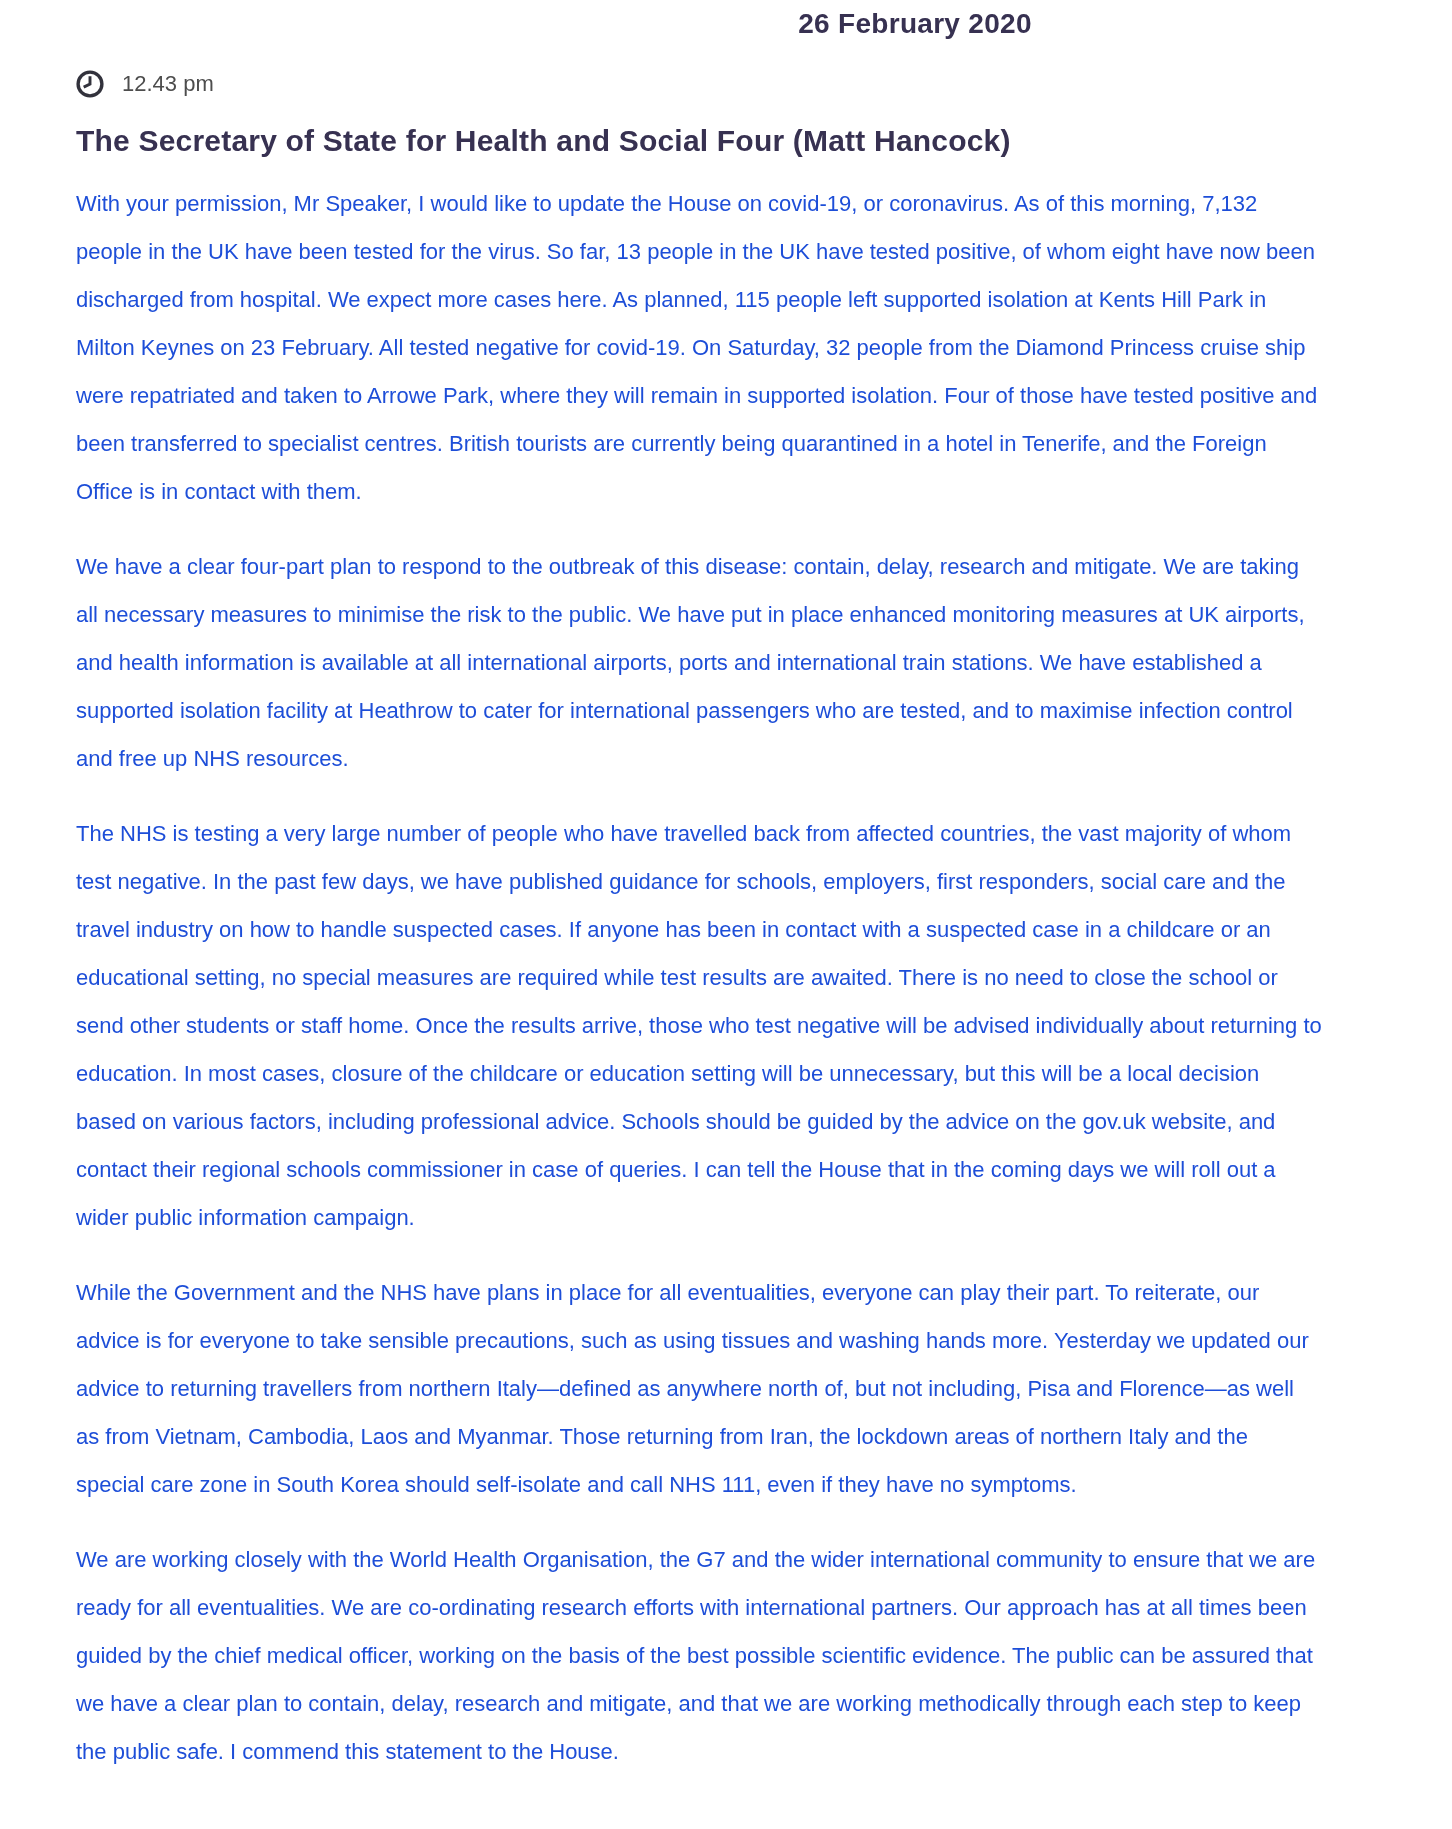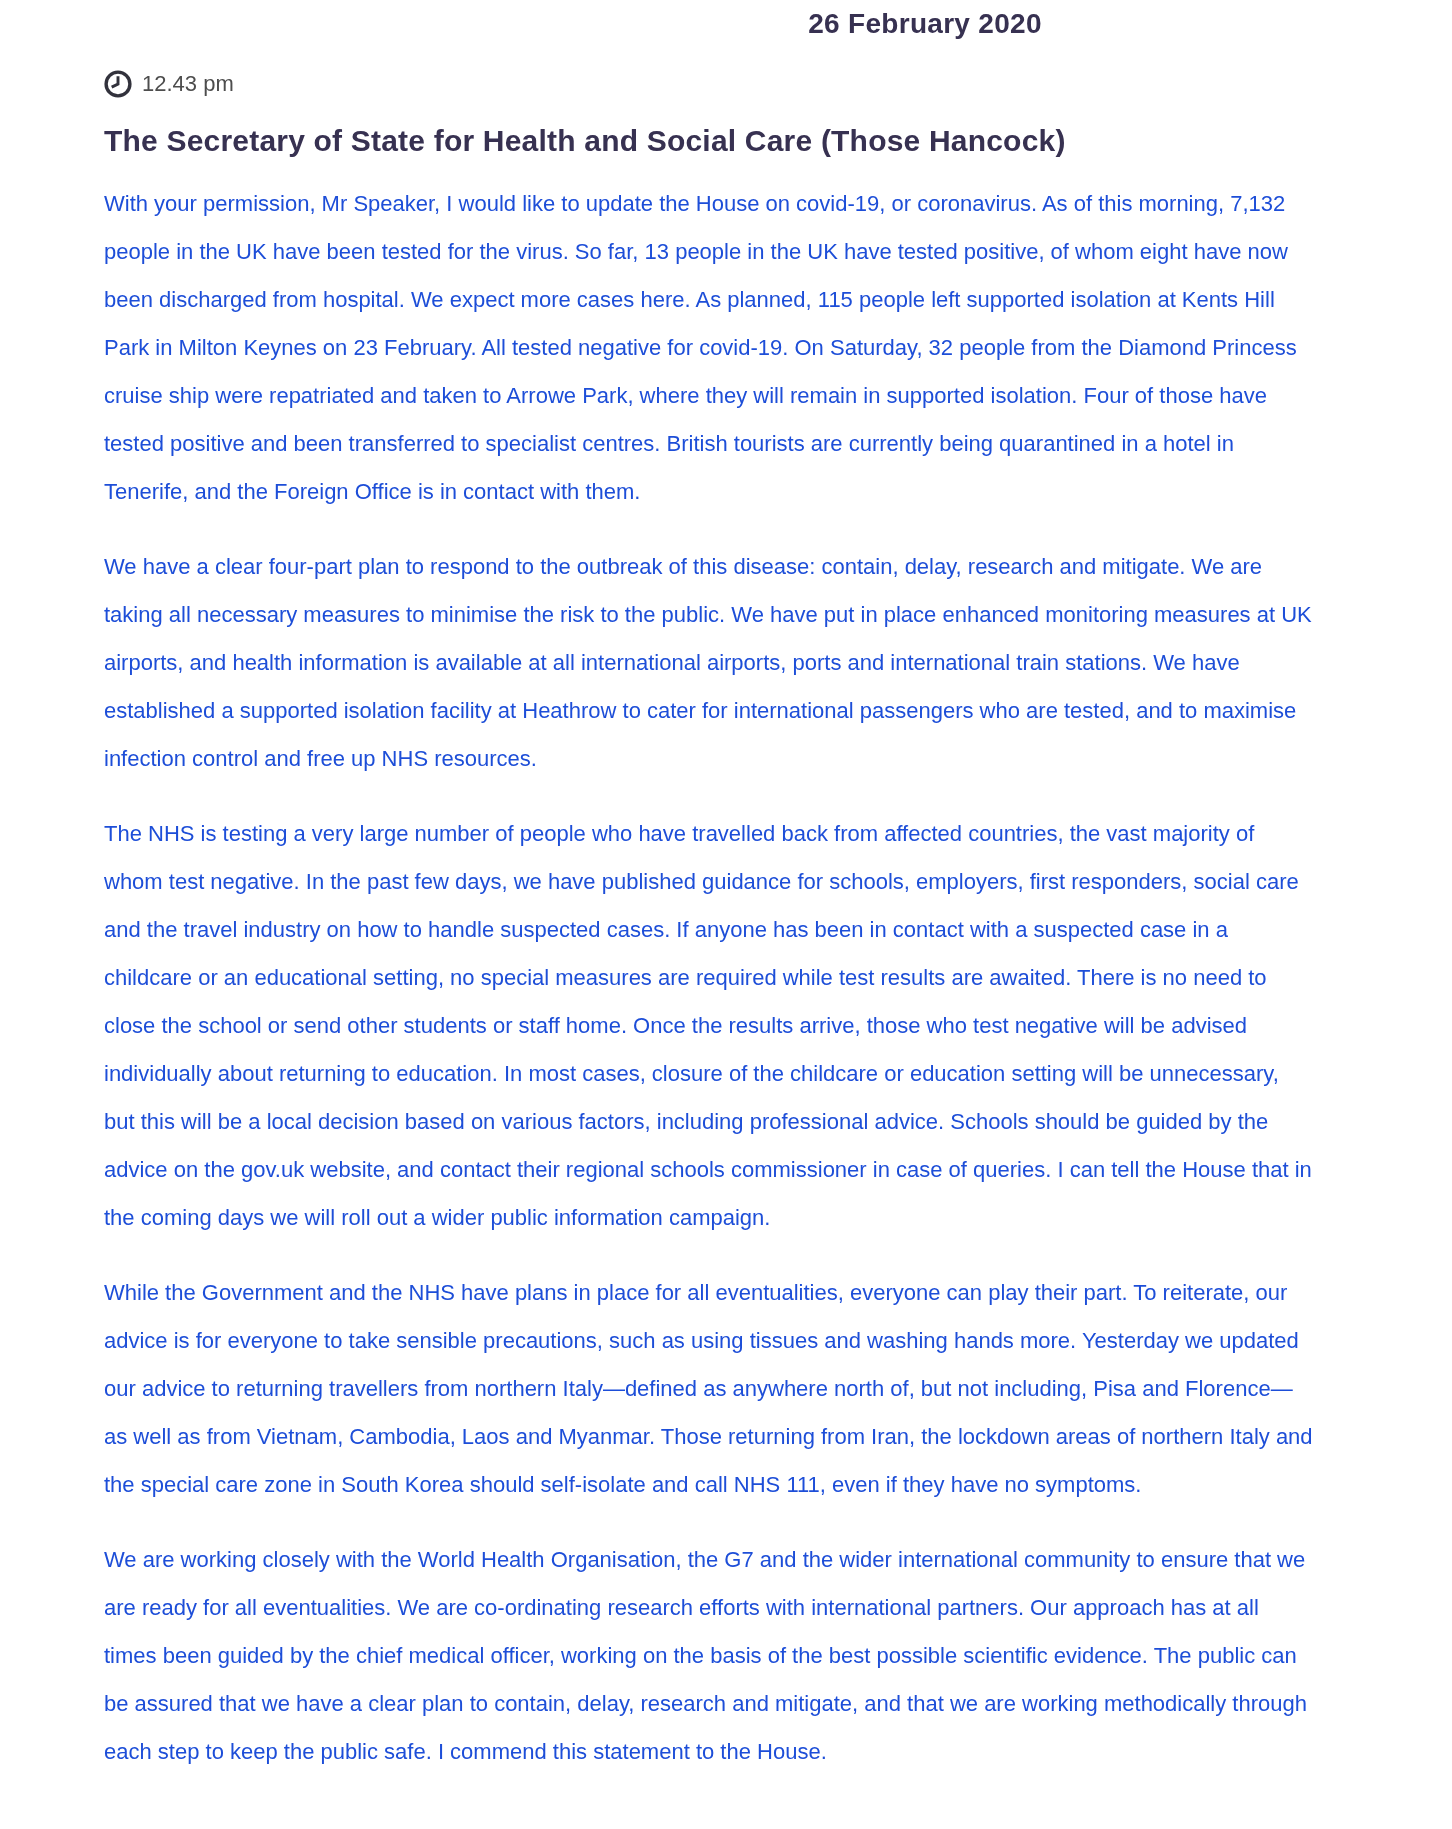--- a/index.html
+++ b/index.html
@@ -2,36 +2,37 @@
 <html><head>
 <meta charset="utf-8">
 <style>
   * { box-sizing: border-box; }
   html, body { margin: 0; padding: 0; background: #ffffff; }
   .page {
     position: relative;
     width: 1376px;
     min-height: 1829px;
     background: #ffffff;
-    padding: 8px 62px 40px 104px;
+    padding: 8px 62px 40px 68px;
     font-family: "Liberation Sans", sans-serif;
+    margin-left: 8px;
   }
   .date-header {
     position: relative;
     left: 216px;
     text-align: center;
     font-size: 28px;
     font-weight: 700;
     color: #373151;
     letter-spacing: 0.3px;
   }
   .time-row {
     display: flex;
     align-items: center;
-    gap: 10px;
+    gap: 18px;
     margin-top: 30px;
     font-size: 22px;
     color: #4d4d4d;
   }
   .clock-icon {
     display: inline-flex;
     width: 28px;
     height: 28px;
     flex: 0 0 auto;
   }
@@ -63,21 +64,21 @@
   <div class="time-row">
     <span class="clock-icon">
       <svg viewBox="0 0 24 24" fill="none" xmlns="http://www.w3.org/2000/svg">
         <circle cx="12" cy="12" r="10.2" stroke="#32323c" stroke-width="2.9"></circle>
         <path d="M12 6.6 L12 12 L7.7 14.1" stroke="#32323c" stroke-width="2.5" stroke-linecap="square" stroke-linejoin="miter" fill="none"></path>
       </svg>
     </span>
     <span class="timestamp">12.43 pm</span>
   </div>
 
-  <h1 class="speaker-heading">The Secretary of State for Health and Social Care (Those Hancock)</h1>
+  <h1 class="speaker-heading">The Secretary of State for Health and Social Four (Matt Hancock)</h1>
 
   <p class="statement">With your permission, Mr Speaker, I would like to update the House on covid-19, or coronavirus. As of this morning, 7,132 people in the UK have been tested for the virus. So far, 13 people in the UK have tested positive, of whom eight have now been discharged from hospital. We expect more cases here. As planned, 115 people left supported isolation at Kents Hill Park in Milton Keynes on 23 February. All tested negative for covid-19. On Saturday, 32 people from the Diamond Princess cruise ship were repatriated and taken to Arrowe Park, where they will remain in supported isolation. Four of those have tested positive and been transferred to specialist centres. British tourists are currently being quarantined in a hotel in Tenerife, and the Foreign Office is in contact with them.</p>
 
   <p class="statement">We have a clear four-part plan to respond to the outbreak of this disease: contain, delay, research and mitigate. We are taking all necessary measures to minimise the risk to the public. We have put in place enhanced monitoring measures at UK airports, and health information is available at all international airports, ports and international train stations. We have established a supported isolation facility at Heathrow to cater for international passengers who are tested, and to maximise infection control and free up NHS resources.</p>
 
   <p class="statement">The NHS is testing a very large number of people who have travelled back from affected countries, the vast majority of whom test negative. In the past few days, we have published guidance for schools, employers, first responders, social care and the travel industry on how to handle suspected cases. If anyone has been in contact with a suspected case in a childcare or an educational setting, no special measures are required while test results are awaited. There is no need to close the school or send other students or staff home. Once the results arrive, those who test negative will be advised individually about returning to education. In most cases, closure of the childcare or education setting will be unnecessary, but this will be a local decision based on various factors, including professional advice. Schools should be guided by the advice on the gov.uk website, and contact their regional schools commissioner in case of queries. I can tell the House that in the coming days we will roll out a wider public information campaign.</p>
 
   <p class="statement">While the Government and the NHS have plans in place for all eventualities, everyone can play their part. To reiterate, our advice is for everyone to take sensible precautions, such as using tissues and washing hands more. Yesterday we updated our advice to returning travellers from northern Italy—defined as anywhere north of, but not including, Pisa and Florence—as well as from Vietnam, Cambodia, Laos and Myanmar. Those returning from Iran, the lockdown areas of northern Italy and the special care zone in South Korea should self-isolate and call NHS 111, even if they have no symptoms.</p>
 
   <p class="statement">We are working closely with the World Health Organisation, the G7 and the wider international community to ensure that we are ready for all eventualities. We are co-ordinating research efforts with international partners. Our approach has at all times been guided by the chief medical officer, working on the basis of the best possible scientific evidence. The public can be assured that we have a clear plan to contain, delay, research and mitigate, and that we are working methodically through each step to keep the public safe. I commend this statement to the House.</p>

